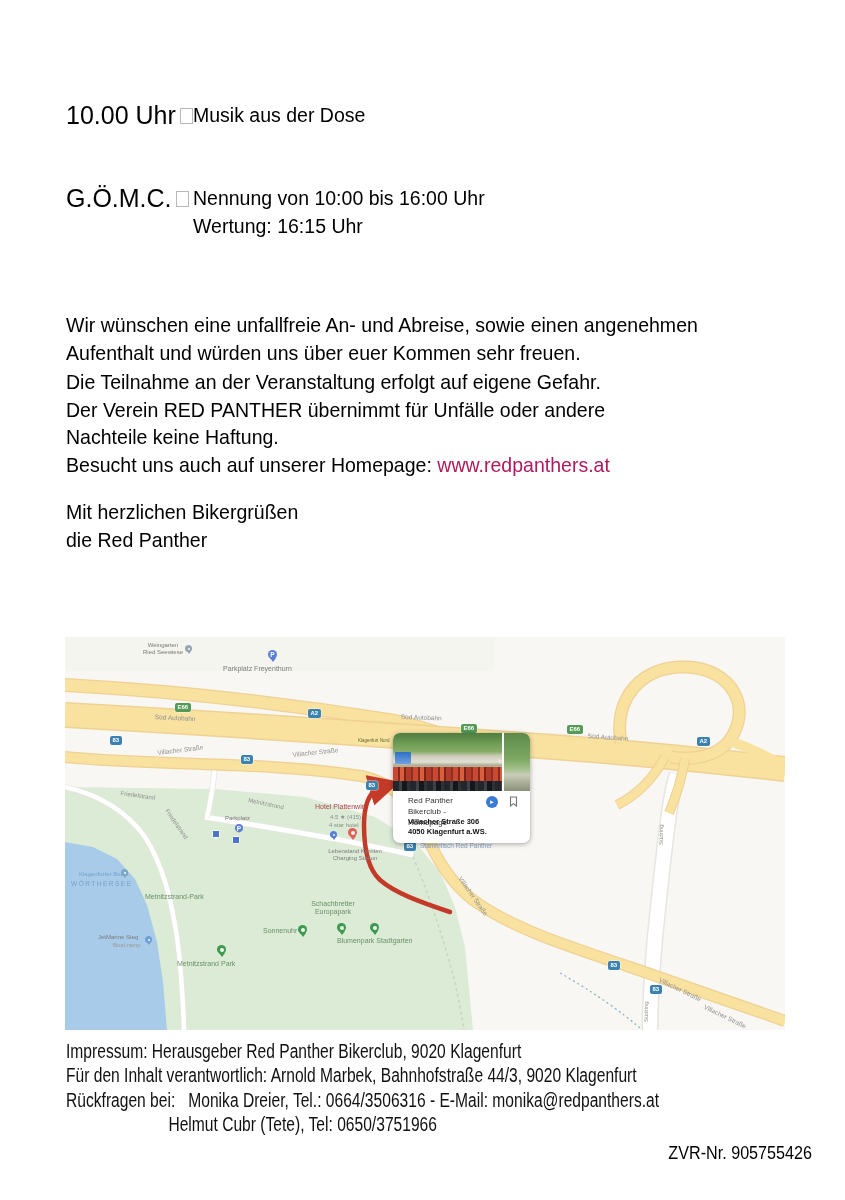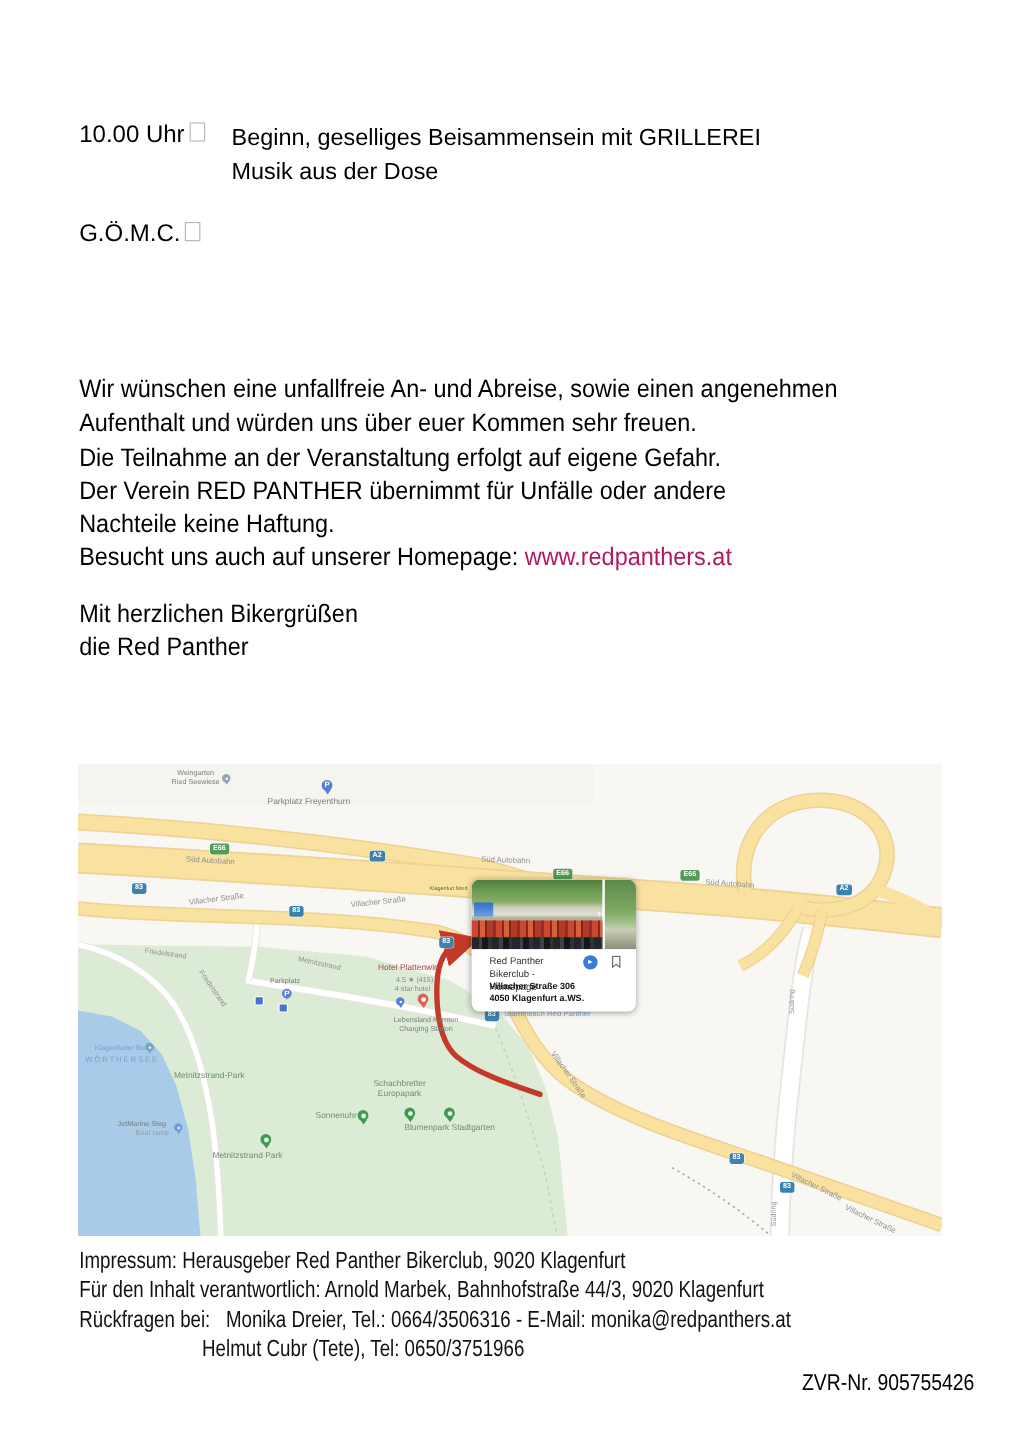--- a/index.html
+++ b/index.html
@@ -2,21 +2,21 @@
 <html><head>
 <meta charset="utf-8">
 <style>
   html,body{margin:0;padding:0;background:#ffffff;}
   .page{position:relative;width:845px;height:1200px;background:#fff;
         font-family:"Liberation Sans",sans-serif;color:#000;overflow:hidden;}
 
   .title{position:absolute;left:66px;top:52px;margin:0;font-size:25px;font-weight:bold;
          letter-spacing:1.5px;border-bottom:2.5px solid #000;padding:0 6px 3px 0;}
 
-  .sched-time{position:absolute;left:66px;font-size:20px;white-space:nowrap;}
+  .sched-time{position:absolute;left:66px;font-size:25px;white-space:nowrap;}
   .sched-lines{position:absolute;left:193px;font-size:19.5px;line-height:28px;white-space:nowrap;}
   .tofu{display:inline-block;width:11px;height:14px;border:1px solid #b9b9b9;margin-left:4px;}
 
   .cond{transform:scaleX(0.93);transform-origin:0 0;}
   .para{position:absolute;left:66px;font-size:21px;line-height:27.5px;white-space:nowrap;}
   .link{color:#b0195c;}
 
   .anreise{position:absolute;left:0;top:592px;width:824px;text-align:center;
            font-size:22px;letter-spacing:0.5px;}
 
@@ -73,25 +73,28 @@
 </head>
 <body>
 
 <div class="page">
 
 
   <div class="sched-time" style="top:101px;">
     <span>10.00 Uhr</span><span class="tofu"></span>
   </div>
   <div class="sched-lines" style="top:101px;">
-    <div>Beginn, geselliges Beisammensein mit GRILLEREI</div>
     <div>Musik aus der Dose</div>
   </div>
   <div class="sched-time" style="top:184px;font-weight:normal;">
     <span>G.Ö.M.C.</span><span class="tofu"></span>
+  </div>
+  <div class="sched-lines" style="top:184px;">
+    <div>Nennung von 10:00 bis 16:00 Uhr</div>
+    <div>Wertung: 16:15 Uhr</div>
   </div>
 
   <div class="para cond" style="top:311px;">
     <div>Wir wünschen eine unfallfreie An- und Abreise, sowie einen angenehmen</div>
     <div>Aufenthalt und würden uns über euer Kommen sehr freuen.</div>
   </div>
   <div class="para cond" style="top:368px;">
     <div>Die Teilnahme an der Veranstaltung erfolgt auf eigene Gefahr.</div>
     <div>Der Verein RED PANTHER übernimmt für Unfälle oder andere</div>
     <div>Nachteile keine Haftung.</div>

